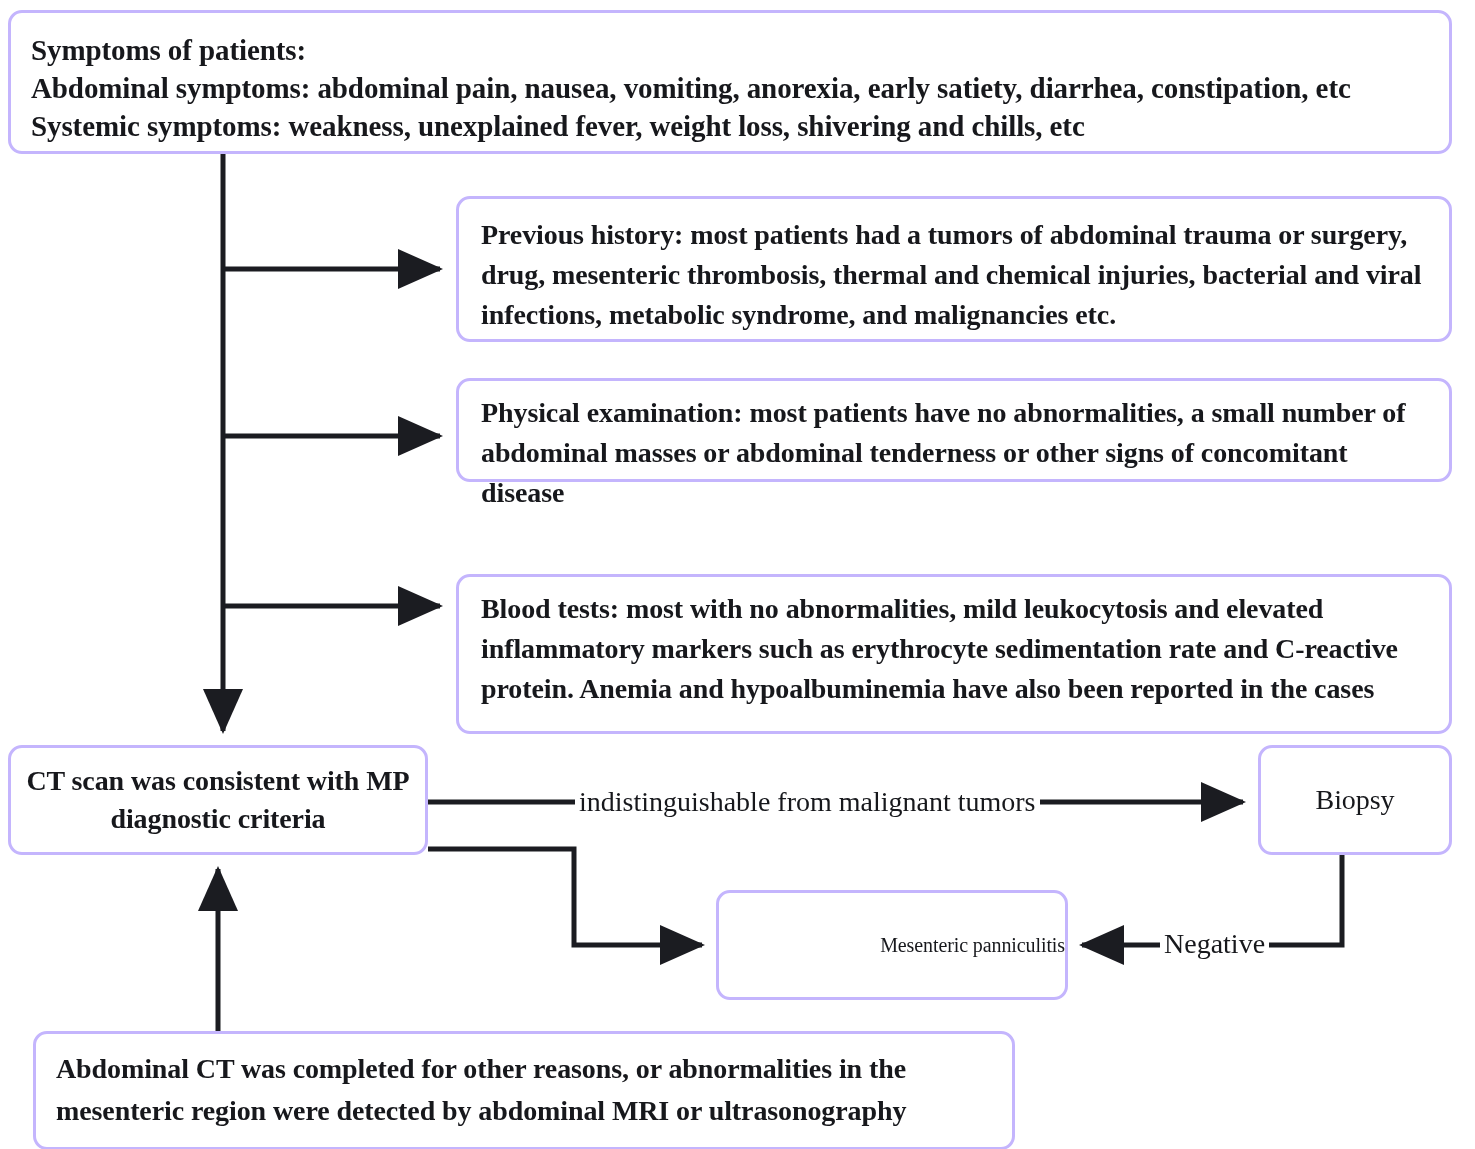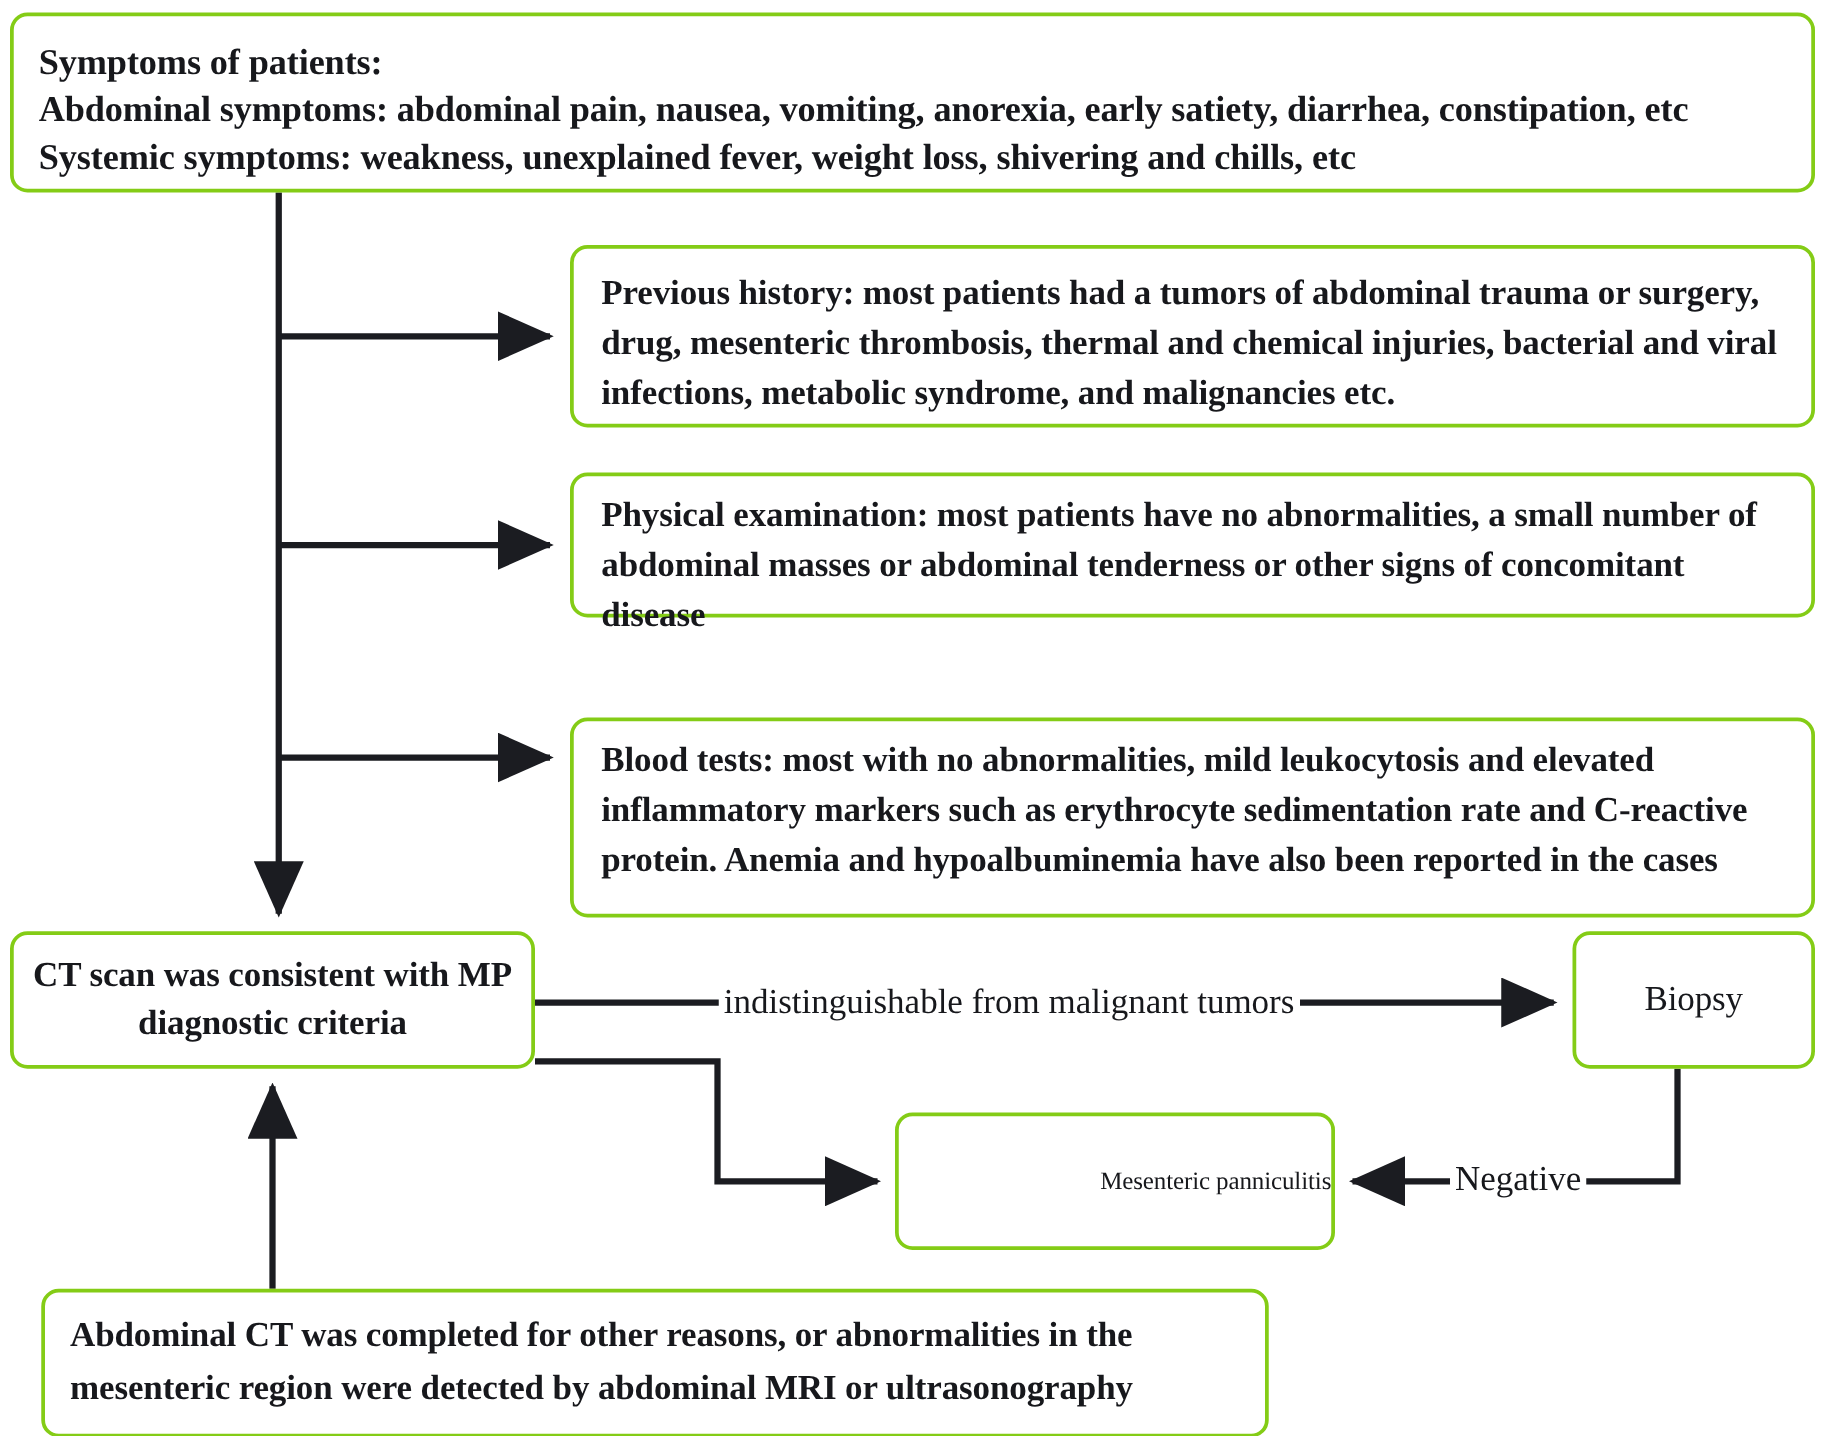--- a/index.html
+++ b/index.html
@@ -13,21 +13,21 @@
   #canvas {
     position: relative;
     width: 1475px;
     height: 1149px;
     background: #ffffff;
     overflow: hidden;
   }
   .node {
     position: absolute;
     box-sizing: border-box;
-    border: 3px solid #84cc16;
+    border: 3px solid #c4b5fd;
     border-radius: 14px;
     background: #ffffff;
     color: #17181c;
     font-weight: bold;
     letter-spacing: -0.1px;
     z-index: 3;
   }
   .node .txt {
     display: block;
     white-space: pre-line;
@@ -40,21 +40,21 @@
     line-height: 38px;
   }
   
   #node-history {
     left: 456px; top: 196px; width: 996px; height: 146px;
     padding: 16px 22px 0 22px;
     font-size: 28px;
     line-height: 40px;
   }
   #node-physical {
-    left: 456px; top: 378px; width: 996px; height: 116px;
+    left: 456px; top: 378px; width: 996px; height: 104px;
     padding: 12px 22px 0 22px;
     font-size: 28px;
     line-height: 40px;
   }
   #node-blood {
     left: 456px; top: 526px; width: 996px; height: 160px;
     padding: 12px 22px 0 22px;
     font-size: 28px;
     line-height: 40px;
     margin-top: 48px;

